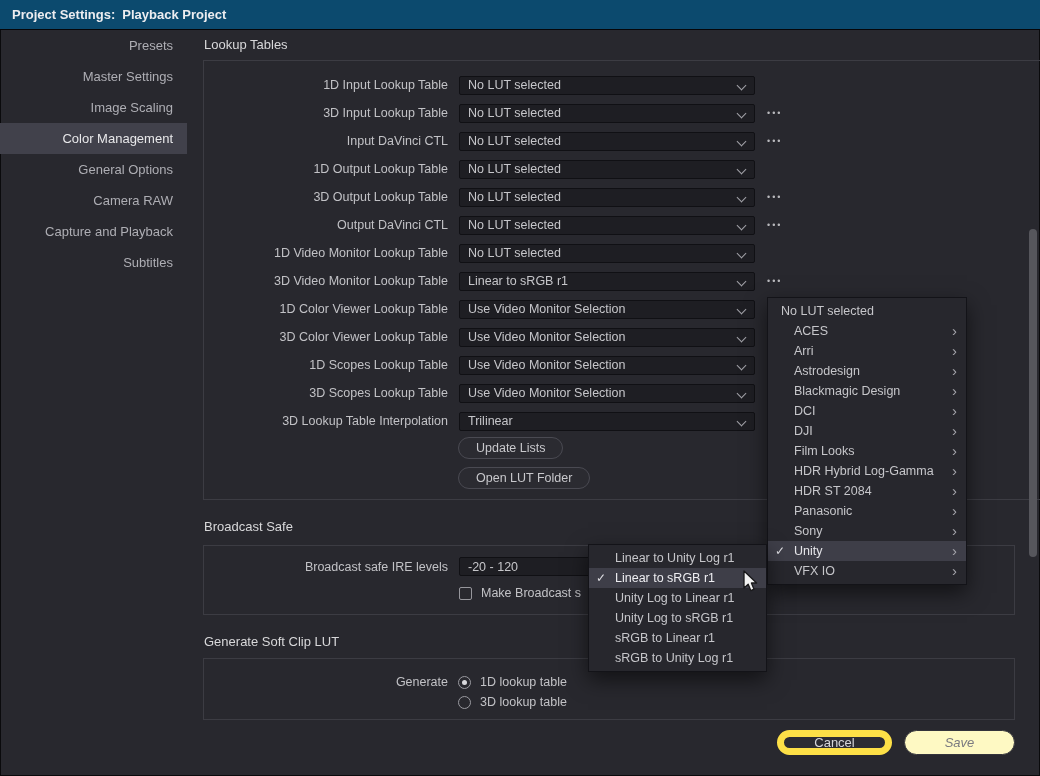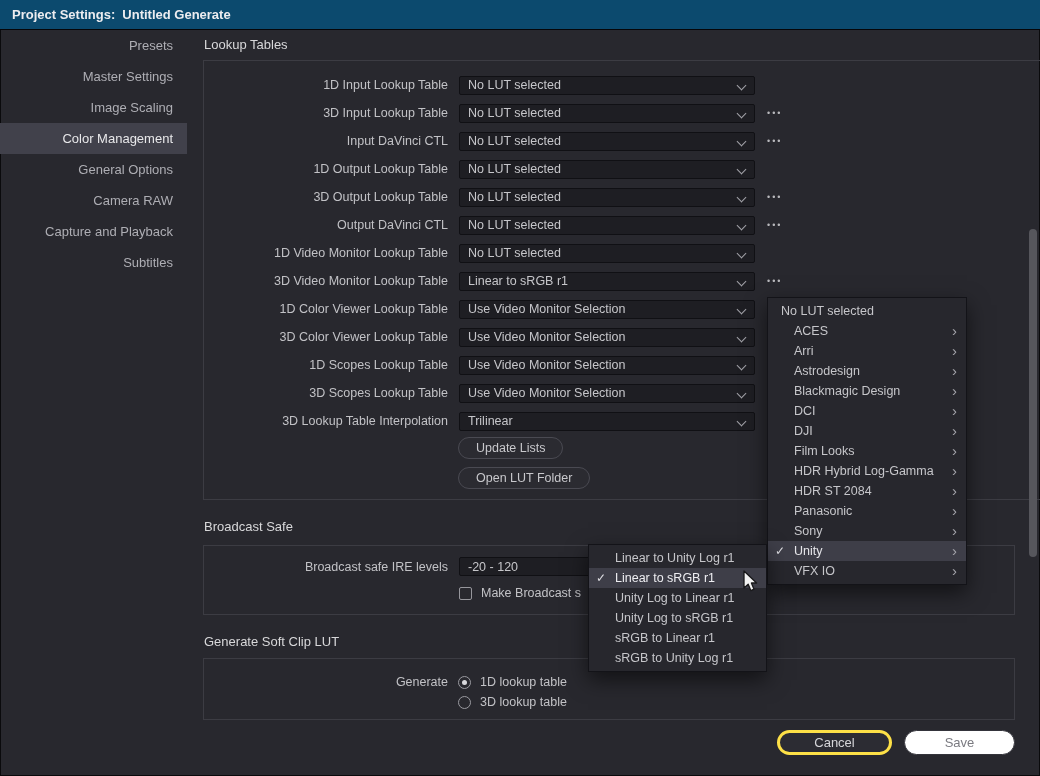--- a/index.html
+++ b/index.html
@@ -43,25 +43,25 @@
   .checkbox { width:13px; height:13px; border:1px solid #96969c; border-radius:2px; background:transparent; cursor:pointer; }
   .chk-label { font-size:12.5px; color:#c2c2c6; white-space:nowrap; }
   
   .gen-label { position:absolute; left:0; top:16px; width:244px; text-align:right; color:#c2c2c6; font-size:12.5px; }
   .sc-row { position:absolute; left:254px; display:flex; align-items:center; gap:9px; height:18px; }
   .radio { width:13px; height:13px; border-radius:50%; border:1px solid #9a9aa0; position:relative; cursor:pointer; flex:0 0 auto; }
   .radio.selected::after { content:""; position:absolute; left:3px; top:3px; width:5px; height:5px; border-radius:50%; background:#d8d8dc; }
   .radio-label { font-size:12.5px; color:#c2c2c6; }
   
   .btn-cancel { position:absolute; left:777px; top:730px; width:115px; height:25px; border-radius:13px;
-    background:#2c2c33; border:3px solid #fde047; color:#d6d6da; font-size:13px;
+    background:#2c2c33; border:7px solid #fde047; color:#d6d6da; font-size:13px;
     display:flex; align-items:center; justify-content:center; cursor:pointer; z-index:5; }
   .btn-save { position:absolute; left:904px; top:730px; width:111px; height:25px; border-radius:13px;
-    background:#ffffff; border:1px solid #34343b; color:#7a7a80; font-size:13px;
-    display:flex; align-items:center; justify-content:center; cursor:default; z-index:5; }
+    background:#fef9c3; border:1px solid #34343b; color:#7a7a80; font-size:13px;
+    display:flex; align-items:center; justify-content:center; cursor:default; z-index:5;font-style:italic; }
   
   .menu { position:absolute; background:#27272d; border:1px solid #131318;
     box-shadow:0 8px 20px rgba(0,0,0,0.55); padding:3px 0; }
   .menu.main { left:767px; top:297px; width:200px; z-index:60; }
   .menu.sub  { left:588px; top:544px; width:179px; z-index:70; }
   .menu-item { height:20px; display:flex; align-items:center; position:relative;
     padding-left:26px; padding-right:22px; font-size:12.5px; color:#c6c6ca; cursor:pointer; white-space:nowrap; }
   .menu-item.flush { padding-left:13px; }
   .menu-item.open { background:#3e3e48; color:#e6e6ea; }
   .menu-item.checked { background:#3e3e48; color:#eeeef2; }
@@ -71,21 +71,21 @@
   .scroll-thumb { position:absolute; right:3px; top:229px; width:8px; height:328px;
     background:#56565c; border-radius:4px; z-index:6; cursor:pointer; }
   
   .cursor { position:absolute; left:743px; top:570px; z-index:100; pointer-events:none; }
 </style>
 </head>
 <body>
 
 <div class="titlebar">
   <span>Project Settings:</span>
-  <span>Untitled Generate</span>
+  <span>Playback Project</span>
 </div>
 
 <div class="sidebar">
   <div class="side-item">Presets</div>
   <div class="side-item">Master Settings</div>
   <div class="side-item">Image Scaling</div>
   <div class="side-item selected">Color Management</div>
   <div class="side-item">General Options</div>
   <div class="side-item">Camera RAW</div>
   <div class="side-item">Capture and Playback</div>

